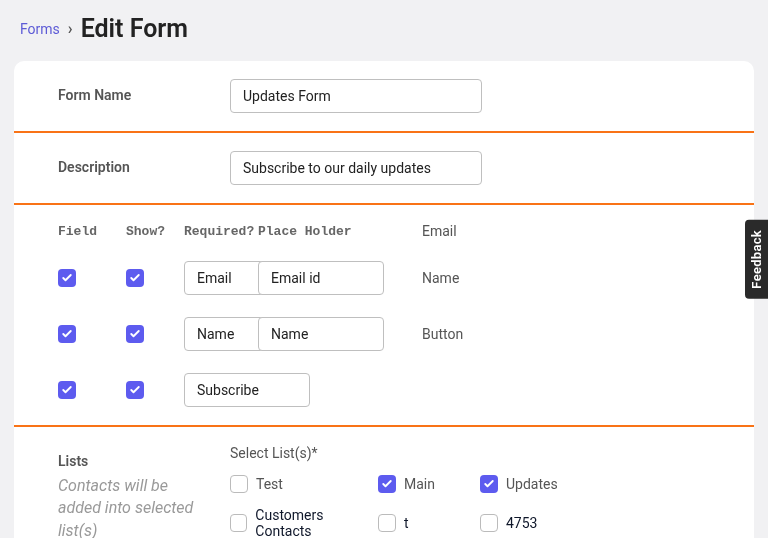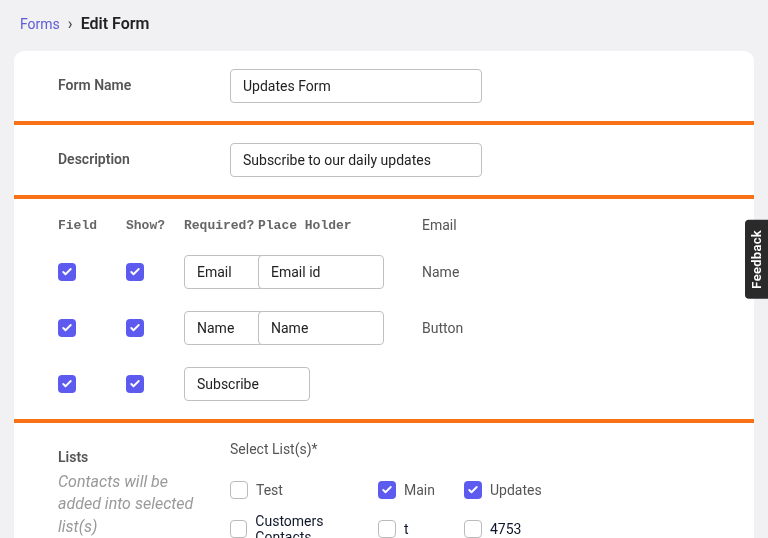--- a/index.html
+++ b/index.html
@@ -23,35 +23,35 @@
     color: #5d5bd6;
     text-decoration: none;
     font-size: 14px;
   }
   .breadcrumb .chevron {
     color: #555;
     font-size: 16px;
     font-weight: 600;
   }
   .breadcrumb .current {
-    font-size: 16px;
+    font-size: 25px;
     font-weight: 600;
     color: #222;
   }
   .card {
     background: #fff;
     border-radius: 10px;
     margin: 6px 14px 0;
     padding: 0;
   }
   .row {
     display: flex;
     align-items: flex-start;
     padding: 18px 44px;
-    border-bottom: 4px solid #f97316;
+    border-bottom: 2px solid #f97316;
   }
   .row:last-child { border-bottom: none; }
   .row-label {
     width: 172px;
     font-weight: 600;
     color: #555;
     padding-top: 8px;
     font-size: 14px;
   }
   .row-sublabel {
@@ -107,38 +107,38 @@
   }
   .chk.off {
     background: #fff;
     border: 1.5px solid #bbb;
   }
   .chk svg { width: 12px; height: 12px; }
   
   .lists-head {
     color: #555;
     font-size: 14px;
-    margin-bottom: 24px;
+    margin-bottom: 14px;
   }
   .list-row {
     display: flex;
     gap: 0;
     margin-bottom: 14px;
   }
   .list-item {
     display: flex;
     align-items: center;
     gap: 8px;
     font-size: 14px;
     color: #555;
     cursor: pointer;
   }
   .list-item.dim { color: #0f172a; }
   .list-col0 { width: 148px; }
-  .list-col1 { width: 86px; }
+  .list-col1 { width: 102px; }
   .list-col2 { width: 120px; }
   
   .feedback {
     position: absolute;
     right: 0;
     top: 220px;
     background: #2a2a2a;
     color: #fff;
     writing-mode: vertical-rl;
     transform: rotate(180deg);

